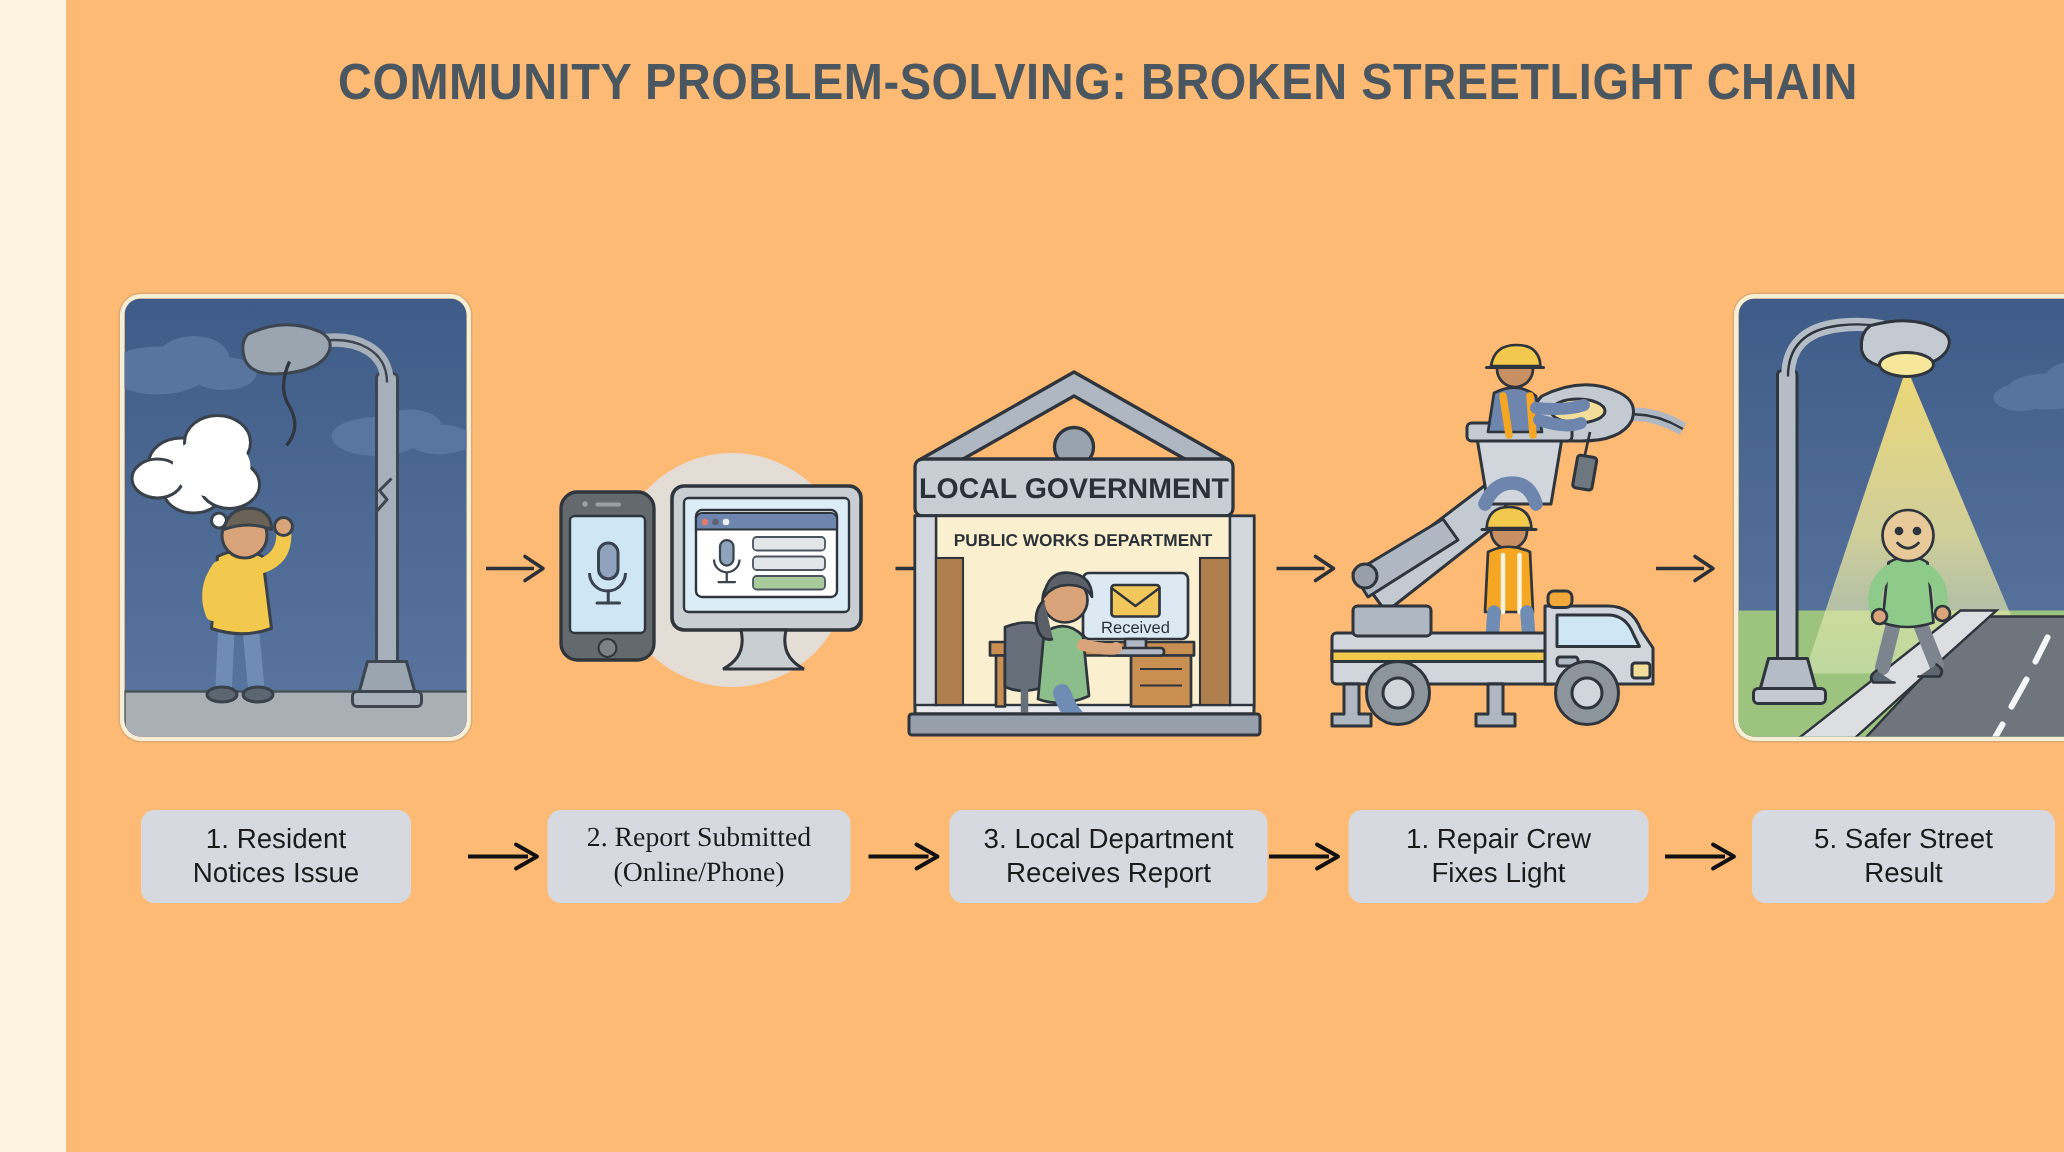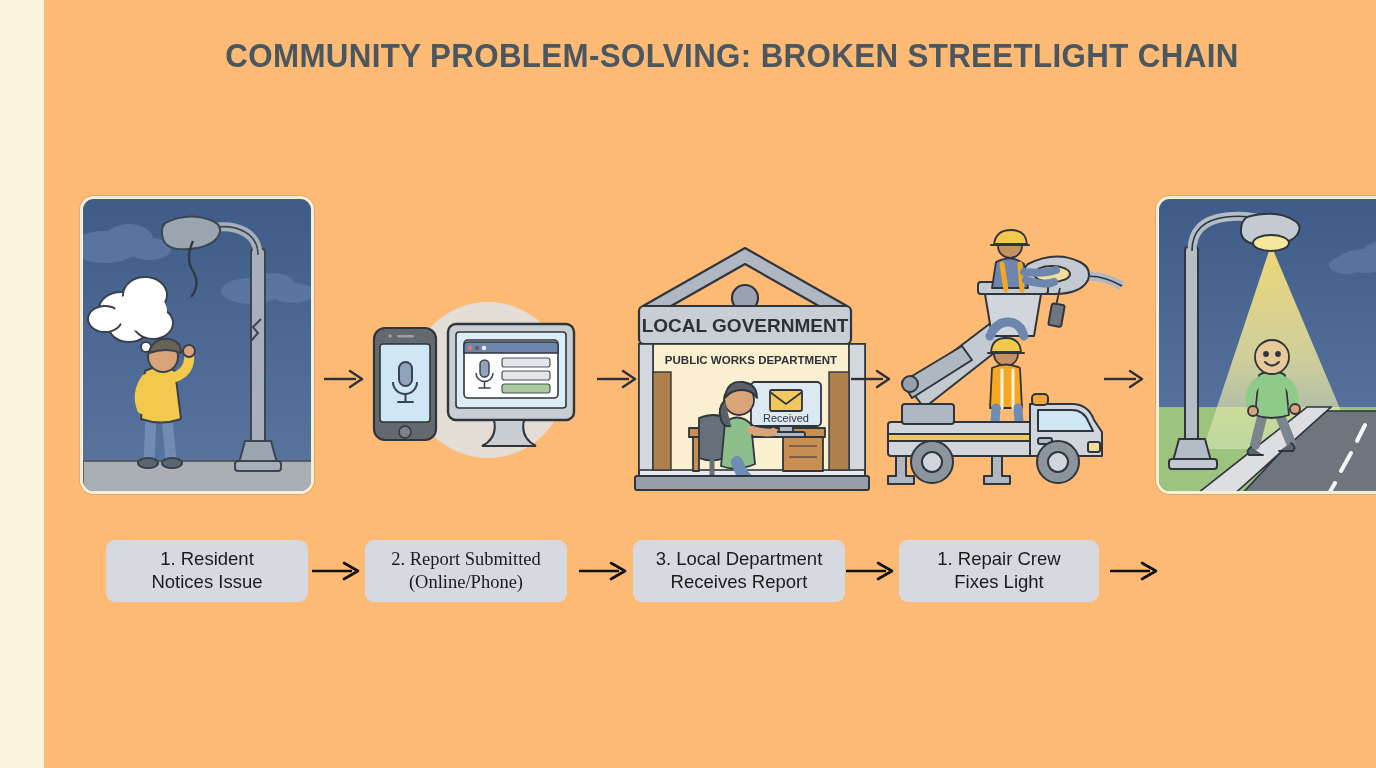--- a/index.html
+++ b/index.html
@@ -181,21 +181,21 @@
     </svg>
   </div>
 
   <div class="arrow-ill" style="left:551px;">
     <svg width="46" height="22" viewBox="0 0 46 22">
       <path d="M2 11 H34" stroke="#2C3038" stroke-width="2.4" fill="none"></path>
       <path d="M28 3 L40 11 L28 19" stroke="#2C3038" stroke-width="2.4" fill="none" stroke-linecap="round" stroke-linejoin="round"></path>
     </svg>
   </div>
 
-  <div class="panel" style="left:589px; top:240px; width:238px; height:258px;">
+  <div class="panel" style="left:560px; top:240px; width:238px; height:258px;">
     <svg width="238" height="258" viewBox="0 0 238 258">
 
       <g stroke="#2F353C" stroke-width="2.2" stroke-linejoin="round">
         <path d="M112 8 L214 66 L200 74 L112 24 L24 74 L10 66 Z" fill="#AEB7C2"></path>
         <circle cx="112" cy="58" r="13" fill="#99A3AF"></circle>
       </g>
 
       <rect x="6" y="66" width="212" height="38" rx="5" fill="#C9CED5" stroke="#2F353C" stroke-width="2.2"></rect>
       <text x="112" y="92" text-anchor="middle" font-family="Liberation Sans, sans-serif" font-size="19" font-weight="bold" fill="#2B3138">LOCAL GOVERNMENT</text>
 
@@ -382,21 +382,21 @@
         <circle cx="94" cy="212" r="5" fill="#D9A47A"></circle>
         <circle cx="136" cy="210" r="5" fill="#D9A47A"></circle>
         <circle cx="113" cy="158" r="17" fill="#E8C99A"></circle>
         <circle cx="107" cy="155" r="2" fill="#2F353C"></circle>
         <circle cx="119" cy="155" r="2" fill="#2F353C"></circle>
         <path d="M106 163 q7 7 14 0" fill="none" stroke="#2F353C" stroke-width="1.8"></path>
       </g>
     </svg>
   </div>
 
-  <div class="cap" style="left:62px; width:202px;">
+  <div class="cap" style="left:50px; width:180px;">
     <span>1. Resident
 Notices Issue</span>
   </div>
   <div class="arrow-cap" style="left:266px;">
     <svg width="56" height="22" viewBox="0 0 56 22">
       <path d="M2 11 H42" stroke="#111111" stroke-width="2.6" fill="none"></path>
       <path d="M34 3 L48 11 L34 19" stroke="#111111" stroke-width="2.6" fill="none" stroke-linecap="round" stroke-linejoin="round"></path>
     </svg>
   </div>
 
@@ -426,14 +426,18 @@
     <span>1. Repair Crew
 Fixes Light</span>
   </div>
   <div class="arrow-cap" style="left:1064px;">
     <svg width="56" height="22" viewBox="0 0 56 22">
       <path d="M2 11 H42" stroke="#111111" stroke-width="2.6" fill="none"></path>
       <path d="M34 3 L48 11 L34 19" stroke="#111111" stroke-width="2.6" fill="none" stroke-linecap="round" stroke-linejoin="round"></path>
     </svg>
   </div>
 
+  <div class="cap" style="left:1124px; width:202px;">
+    <span>5. Safer Street
+Result</span>
+  </div>
 
 </div>
 
 </body></html>

